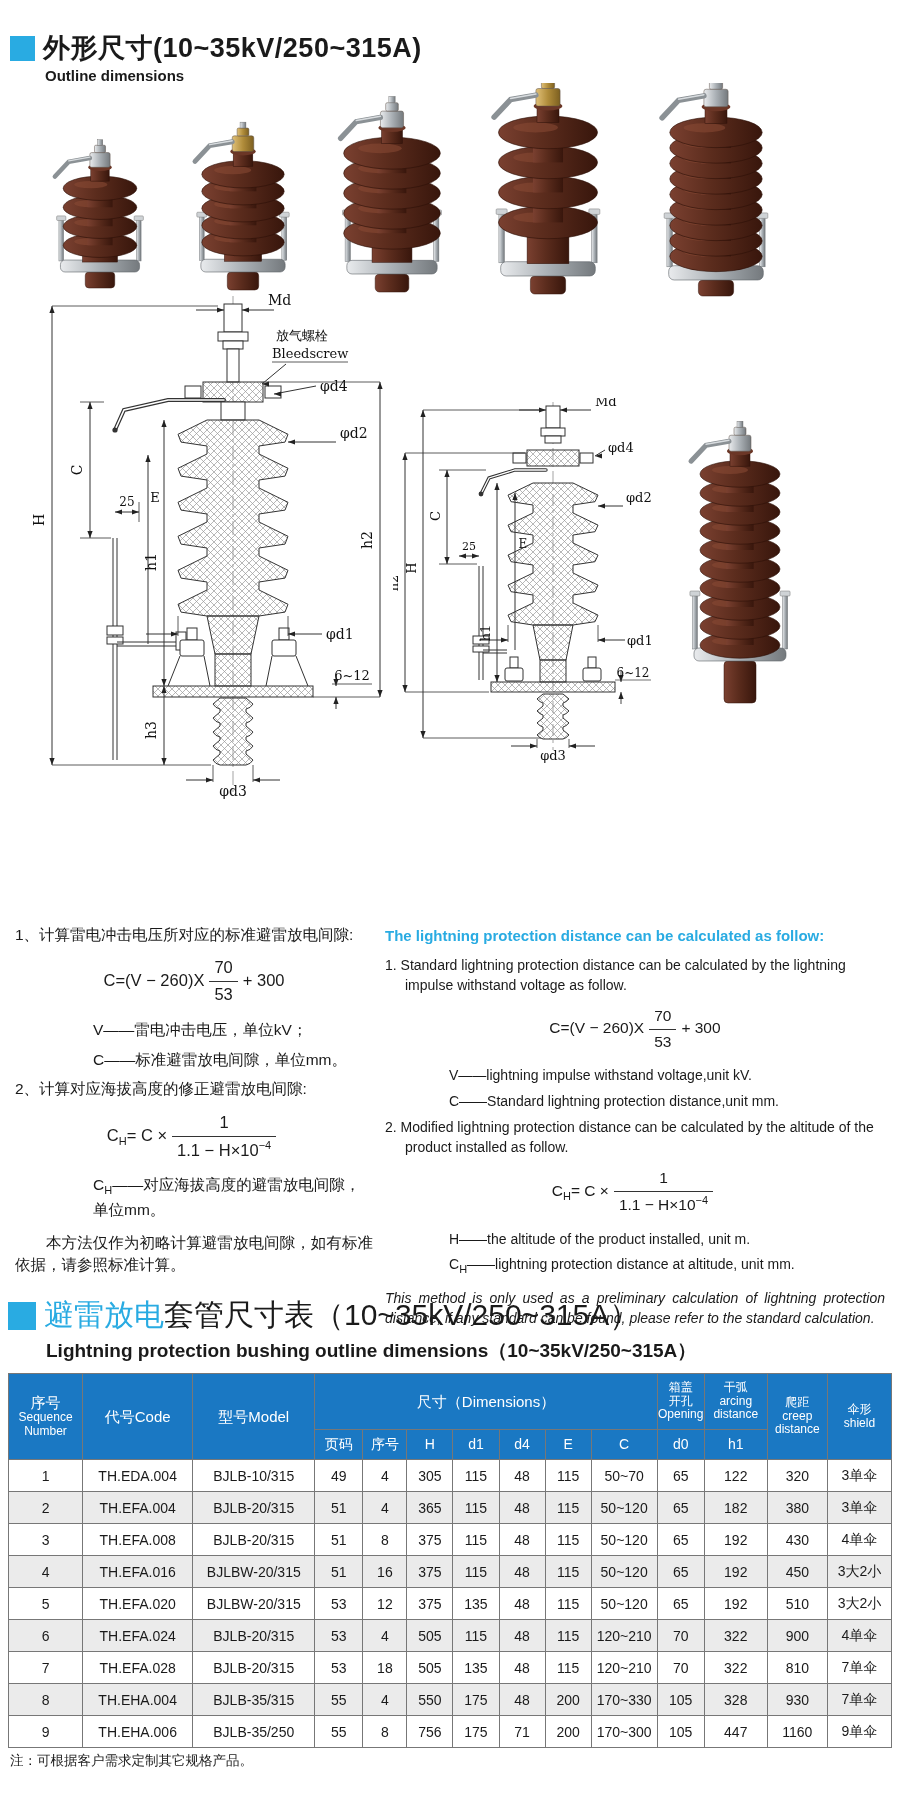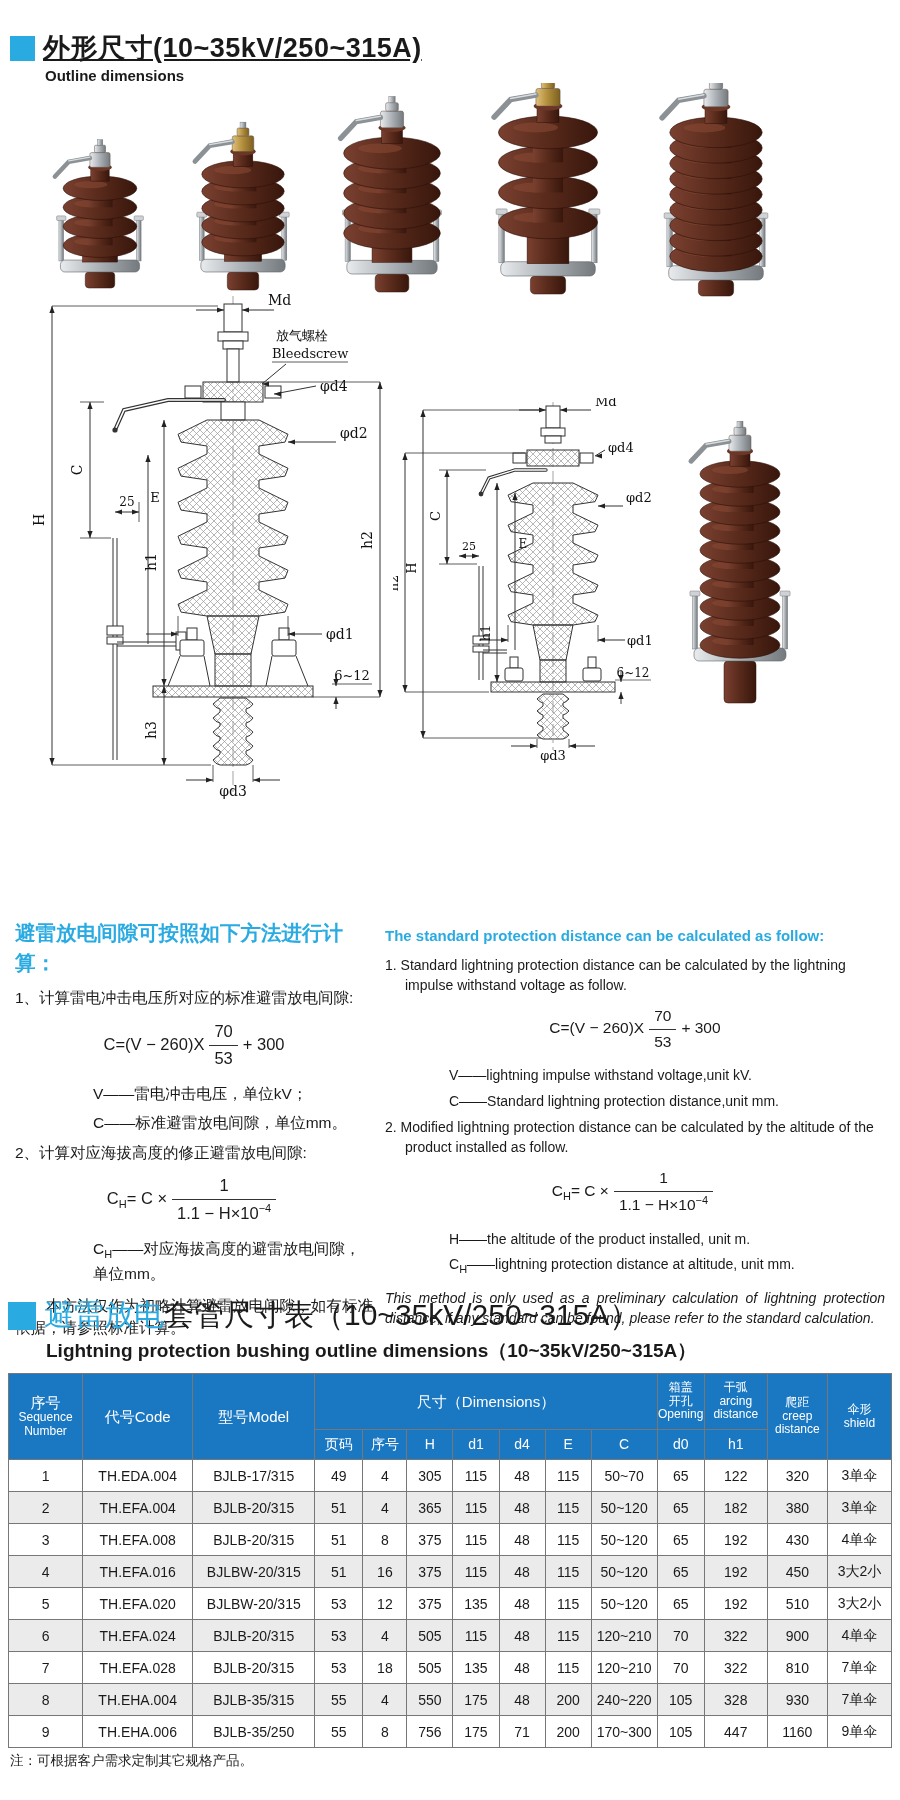--- a/index.html
+++ b/index.html
@@ -1,21 +1,21 @@
 <!DOCTYPE html>
 <html style="--accent: #29abe2; --tbl: #1a78c3; --alt: #ebebeb;"><head>
 <meta charset="utf-8">
 <style>
   html,body{margin:0;padding:0;background:#fff;}
   .page{position:relative;width:900px;height:1800px;background:#fff;overflow:hidden;
         font-family:"Liberation Sans",sans-serif;color:#1a1a1a;}
   .abs{position:absolute;}
   
   .sq{display:inline-block;width:25px;height:25px;background:var(--accent);vertical-align:middle;}
-  .sec1-title{font-size:27px;font-weight:bold;letter-spacing:.5px;vertical-align:middle;margin-left:8px;text-decoration:underline;}
+  .sec1-title{font-size:27px;font-weight:bold;letter-spacing:.5px;vertical-align:middle;margin-left:8px;}
   .sec1-sub{font-size:15px;font-weight:bold;margin-left:35px;margin-top:1px;}
   .sec2-line{white-space:nowrap;}
   .sec2-zh{font-size:30px;font-weight:normal;vertical-align:middle;margin-left:8px;}
   .sec2-zh .blue{color:var(--accent);}
   .sec2-sub{font-size:19px;font-weight:bold;margin-left:38px;margin-top:2px;}
   
   .calc{line-height:1.45;}
   .calc-title-zh{color:var(--accent);font-weight:bold;font-size:20.5px;margin-bottom:10px;}
   .calc-title-en{color:var(--accent);font-weight:bold;font-size:15px;margin-bottom:8px;}
   .zh-body{font-size:15.5px;}
@@ -461,37 +461,36 @@
       <rect x="70" y="65.2" width="20" height="16" fill="url(#gbrown)" stroke="#30120a" stroke-width="0.5"></rect>
       <ellipse cx="80" cy="66.2" rx="13" ry="4" fill="#6b3626"></ellipse>
       <rect x="69" y="50.2" width="22" height="16" rx="2" fill="url(#gmetal)" stroke="#5c5148" stroke-width="0.5"></rect>
       <rect x="74" y="42.2" width="12" height="8" rx="1.5" fill="url(#gmetal)" stroke="#5c5148" stroke-width="0.5"></rect>
       <rect x="77" y="36.2" width="6" height="6" fill="url(#gmetal)" stroke="#666" stroke-width="0.4"></rect>
       <path d="M69,56.2 L46,60.2 L31,76.2" fill="none" stroke="#8b9195" stroke-width="5" stroke-linecap="round"></path>
       <path d="M69,55.2 L46,59.2" fill="none" stroke="#d8dcdf" stroke-width="1.4" stroke-linecap="round"></path>
     </svg>
 
   <div class="abs calc zh-body" style="left:15px;top:918px;width:358px;">
-    <div class="calc-title-zh">避雷放电间隙可按照如下方法进行计算：</div>
     <div class="item">1、计算雷电冲击电压所对应的标准避雷放电间隙:</div>
     <div class="formula">
       <span>C=(V − 260)X</span><span class="frac"><span class="num">70</span><span class="den">53</span></span><span>+ 300</span>
     </div>
     <div class="defline-zh">V——雷电冲击电压，单位kV；</div>
     <div class="defline-zh">C——标准避雷放电间隙，单位mm。</div>
     <div class="item">2、计算对应海拔高度的修正避雷放电间隙:</div>
     <div class="formula">
       <span><span>C</span><sub>H</sub><span>= C ×</span></span><span class="frac"><span class="num">1</span><span class="den"><span>1.1 − H×10</span><sup>−4</sup></span></span>
     </div>
     <div class="defline-zh"><span>C</span><sub>H</sub><span>——对应海拔高度的避雷放电间隙，单位mm。</span></div>
     <div class="para-zh">本方法仅作为初略计算避雷放电间隙，如有标准依据，请参照标准计算。</div>
   </div>
 
   <div class="abs calc en-body" style="left:385px;top:925px;width:500px;">
-    <div class="calc-title-en">The standard protection distance can be calculated as follow:</div>
+    <div class="calc-title-en">The lightning protection distance can be calculated as follow:</div>
     <div class="hang">1. Standard lightning protection distance can be calculated by the lightning impulse withstand voltage as follow.</div>
     <div class="formula" style="font-size:15.5px;">
       <span>C=(V − 260)X</span><span class="frac"><span class="num">70</span><span class="den">53</span></span><span>+ 300</span>
     </div>
     <div class="defline-en">V——lightning impulse withstand voltage,unit kV.</div>
     <div class="defline-en">C——Standard lightning protection distance,unit mm.</div>
     <div class="hang">2. Modified lightning protection distance can be calculated by the altitude of the product installed as follow.</div>
     <div class="formula" style="font-size:15.5px;">
       <span><span>C</span><sub>H</sub><span>= C ×</span></span><span class="frac"><span class="num">1</span><span class="den"><span>1.1 − H×10</span><sup>−4</sup></span></span>
     </div>
@@ -563,21 +562,21 @@
         <th>E</th>
         <th>C</th>
         <th>d0</th>
         <th>h1</th>
       </tr>
     </thead>
     <tbody>
         <tr>
           <td>1</td>
           <td>TH.EDA.004</td>
-          <td>BJLB-17/315</td>
+          <td>BJLB-10/315</td>
           <td>49</td>
           <td>4</td>
           <td>305</td>
           <td>115</td>
           <td>48</td>
           <td>115</td>
           <td>50~70</td>
           <td>65</td>
           <td>122</td>
           <td>320</td>
@@ -682,21 +681,21 @@
         <tr class="alt">
           <td>8</td>
           <td>TH.EHA.004</td>
           <td>BJLB-35/315</td>
           <td>55</td>
           <td>4</td>
           <td>550</td>
           <td>175</td>
           <td>48</td>
           <td>200</td>
-          <td>240~220</td>
+          <td>170~330</td>
           <td>105</td>
           <td>328</td>
           <td>930</td>
           <td>7单伞</td>
         </tr>
         <tr>
           <td>9</td>
           <td>TH.EHA.006</td>
           <td>BJLB-35/250</td>
           <td>55</td>

